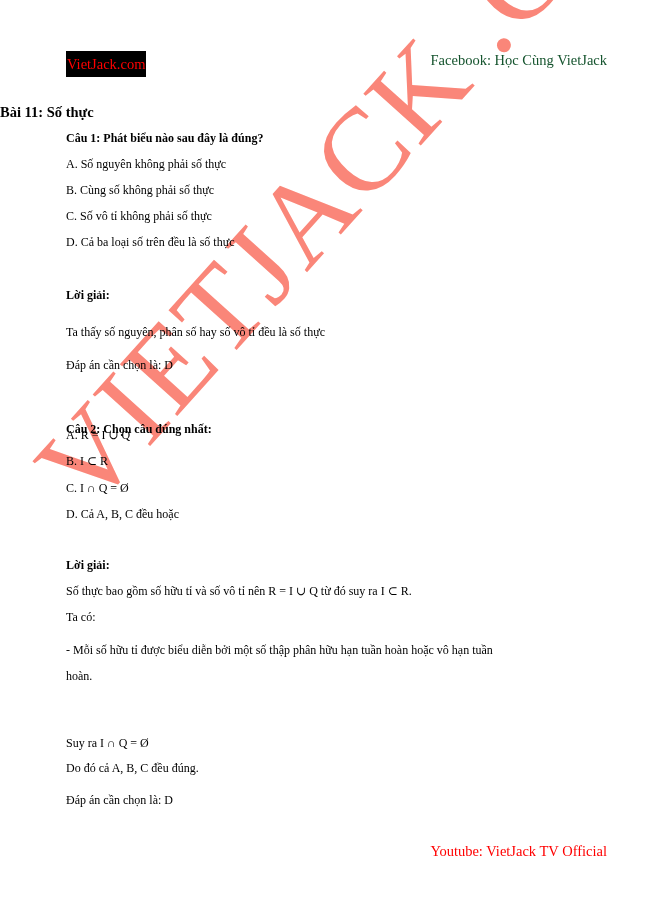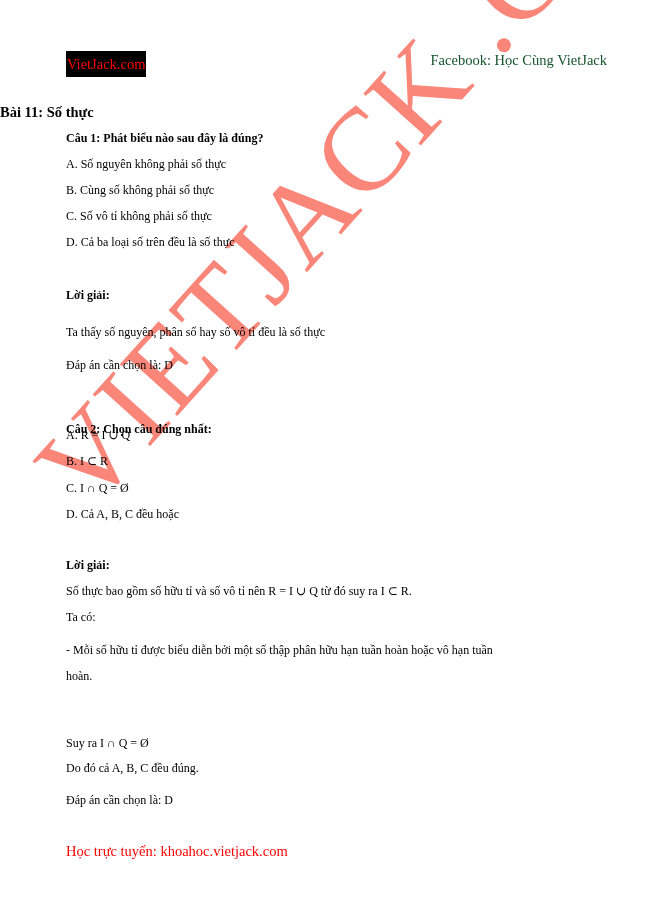--- a/index.html
+++ b/index.html
@@ -58,15 +58,15 @@
 
     <div class="line bold" style="top:556px">Lời giải:</div>
     <div class="line" style="top:582px">Số thực bao gồm số hữu tỉ và số vô tỉ nên R = I ∪ Q từ đó suy ra I ⊂ R.</div>
     <div class="line" style="top:608px">Ta có:</div>
     <div class="line" style="top:641px">- Mỗi số hữu tỉ được biểu diễn bởi một số thập phân hữu hạn tuần hoàn hoặc vô hạn tuần</div>
     <div class="line" style="top:667px">hoàn.</div>
     <div class="line" style="top:734px">Suy ra I ∩ Q = Ø</div>
     <div class="line" style="top:759px">Do đó cả A, B, C đều đúng.</div>
     <div class="line" style="top:791px">Đáp án cần chọn là: D</div>
 
-    <div class="ftr-left">Học trực tuyến: khoahoc.vietjack.com</div>
+    <div class="ftr-right">Youtube: VietJack TV Official</div>
   </div>
 </div>
 
 </body></html>

